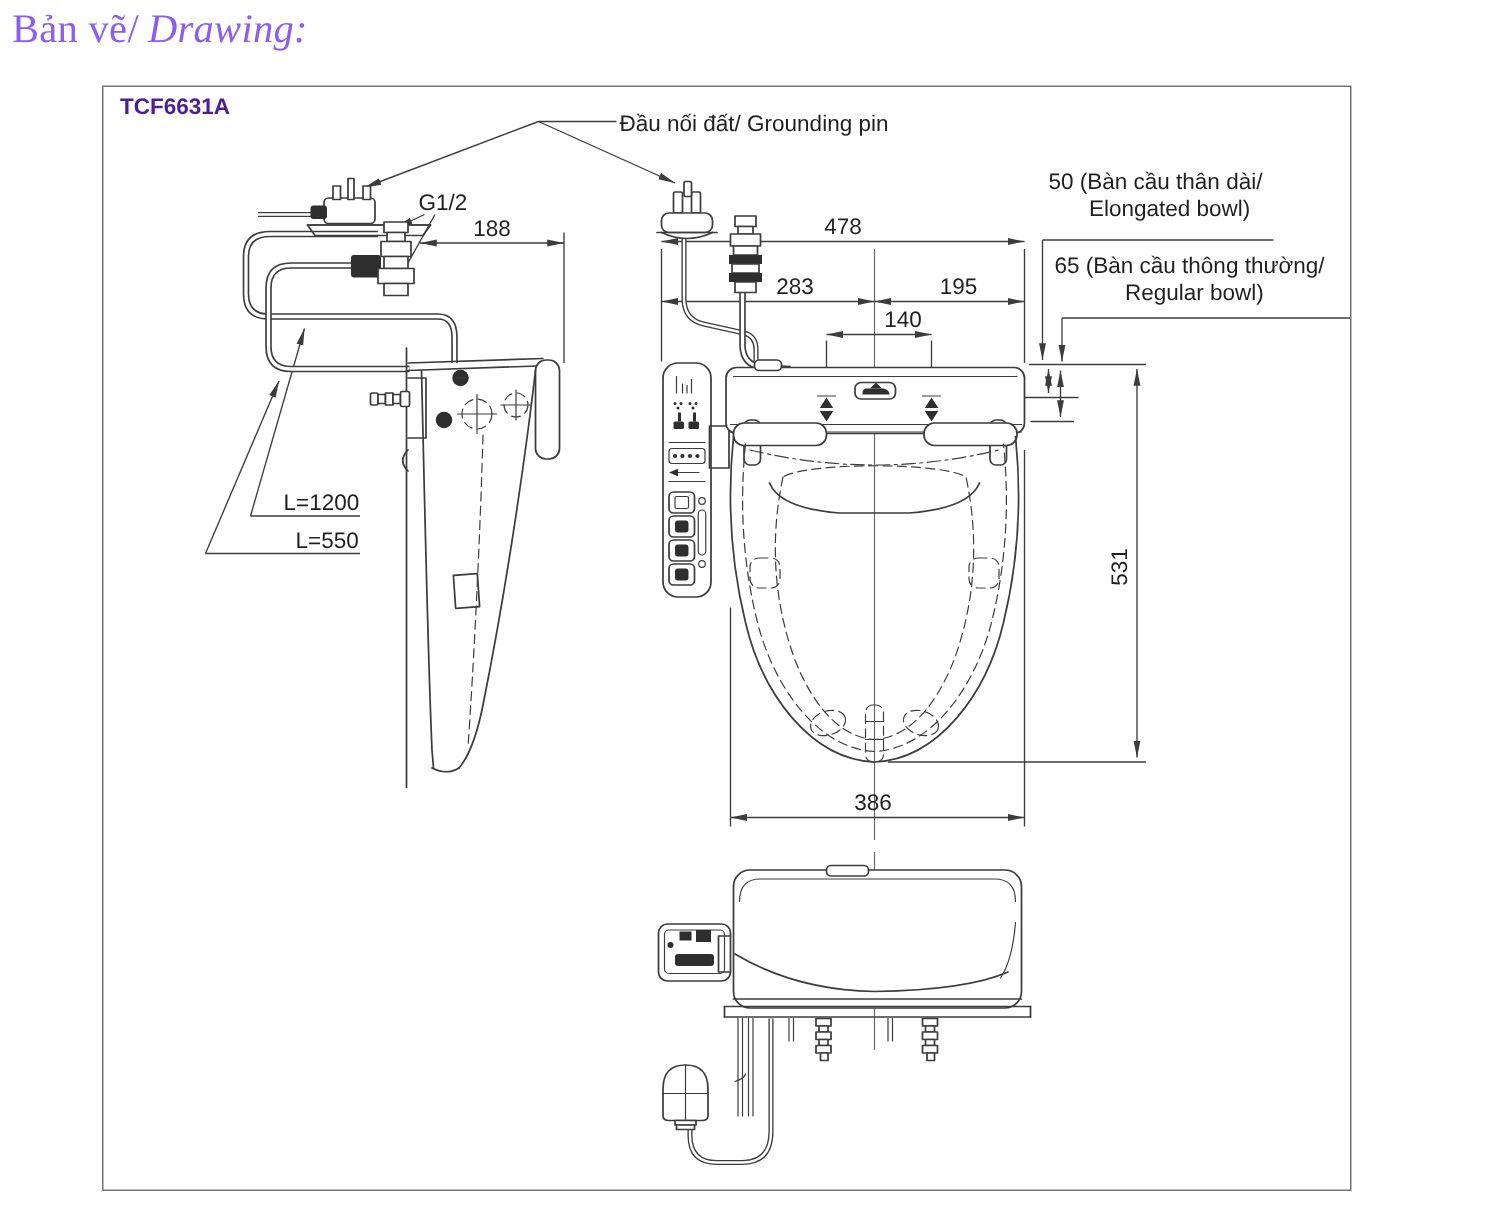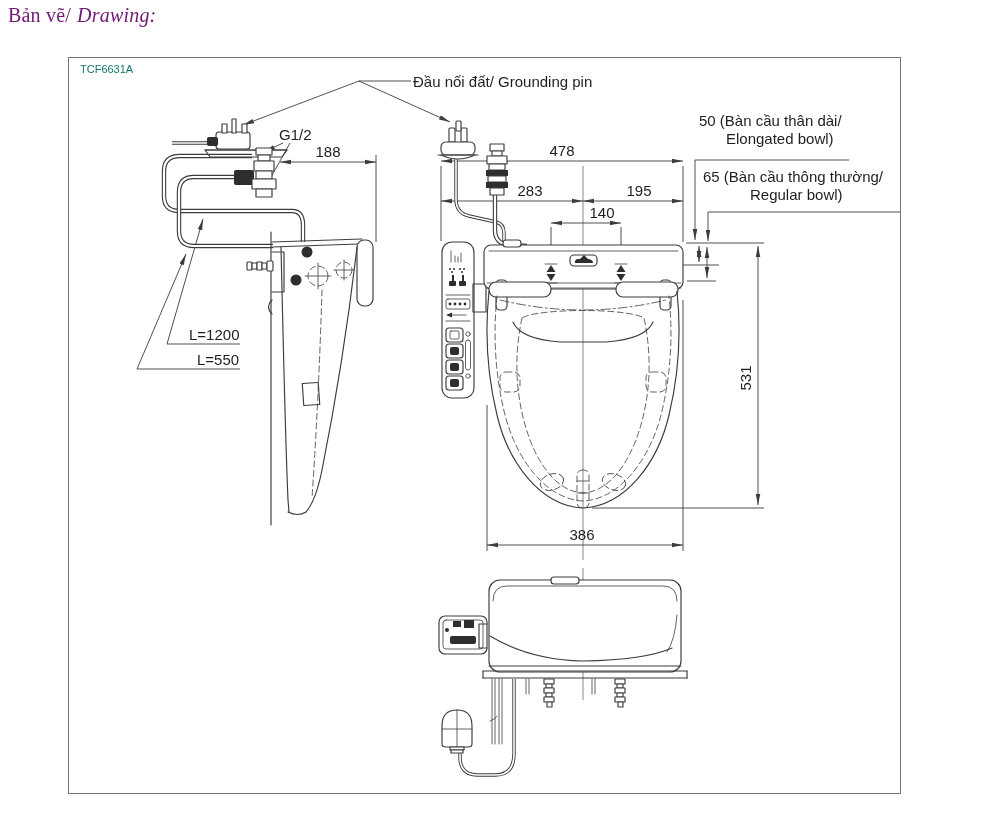--- a/index.html
+++ b/index.html
@@ -1,22 +1,22 @@
 <!DOCTYPE html>
 <html><head>
 <meta charset="utf-8">
 <style>
   html,body{margin:0;padding:0;background:#ffffff;}
   body{width:996px;height:814px;position:relative;font-family:"Liberation Sans",sans-serif;}
   .page-title{position:absolute;left:8px;top:4px;font-family:"Liberation Serif",serif;
-              font-size:20px;color:#701a75;letter-spacing:0.2px;}
+              font-size:27px;color:#8b5cf6;letter-spacing:0.2px;}
   .page-title .en{font-style:italic;margin-left:6px;}
   .frame{position:absolute;left:68px;top:57px;width:833px;height:737px;
          border:1.5px solid #757575;box-sizing:border-box;}
-  .model{position:absolute;left:80px;top:63px;font-size:11px;color:#0f766e;}
+  .model{position:absolute;left:80px;top:63px;font-size:15px;color:#4c1d95;font-weight:bold;}
   svg{position:absolute;left:0;top:0;}
   .ln{fill:none;stroke:#3c3c3c;stroke-width:1.15;stroke-linecap:round;stroke-linejoin:round;}
   .lt{fill:none;stroke:#3c3c3c;stroke-width:0.8;stroke-linecap:round;}
   .dm{fill:none;stroke:#3c3c3c;stroke-width:0.9;}
   .cl{fill:none;stroke:#6a6a6a;stroke-width:0.8;}
   .wf{fill:#ffffff;stroke:#3c3c3c;stroke-width:1.15;stroke-linejoin:round;}
   .bk{fill:#2e2e2e;stroke:none;}
   .dash{stroke-dasharray:6 3.5;}
   .dd{stroke-dasharray:9 3 2 3;}
   .tube-o{fill:none;stroke:#3c3c3c;stroke-width:4.4;}

